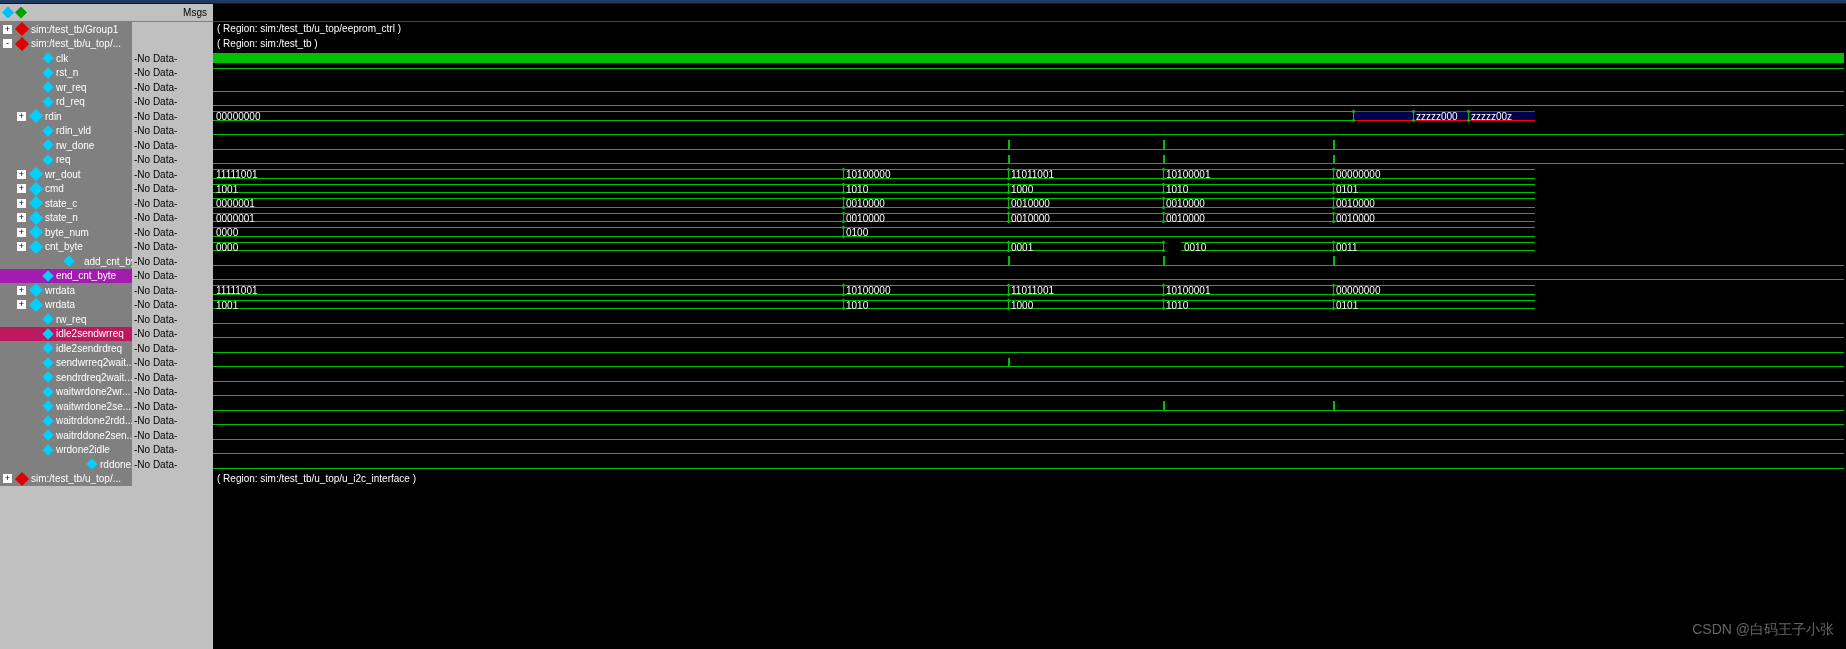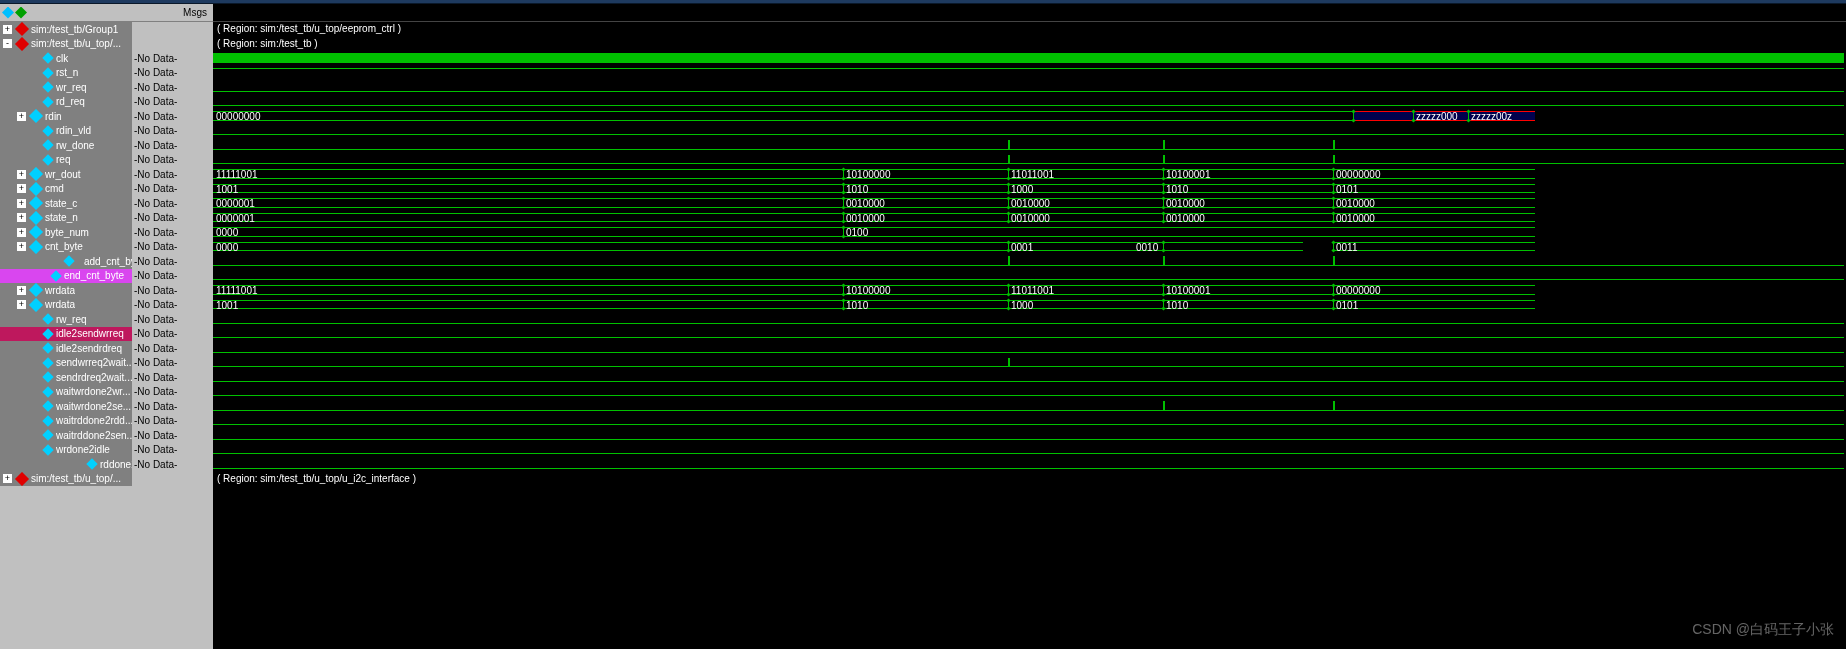--- a/index.html
+++ b/index.html
@@ -385,21 +385,21 @@
           <div class="sig-name-col" style="background: rgb(128, 128, 128); gap: 7px;">
             <div class="tree-spacer"></div>
             <div class="tree-spacer"></div>
             <div class="tree-spacer"></div>
             <div class="diamond d-cyan-sm"></div>
             <span class="sig-label">add_cnt_byte</span>
           </div>
           <div class="sig-val-col">-No Data-</div>
         </div>
         <div class="sig-row leaf-row">
-          <div class="sig-name-col" style="background: #d946ef; justify-content: center;">
+          <div class="sig-name-col" style="background: #a21caf;">
             <div class="tree-spacer"></div>
             <div class="tree-spacer"></div>
             <div class="tree-spacer"></div>
             <div class="diamond d-cyan-sm"></div>
             <span class="sig-label">end_cnt_byte</span>
           </div>
           <div class="sig-val-col">-No Data-</div>
         </div>
         <div class="sig-row leaf-row">
           <div class="sig-name-col" style="background: rgb(128, 128, 128);">
@@ -681,21 +681,21 @@
           <div class="wave-trans" style="left: 630px;"></div>
         </div>
         <div class="wave-row">
           <div class="wave-seg" style="left: 0px; width: 795px;">
             <div class="txt">0000</div>
           </div>
           <div class="wave-seg" style="left: 795px; width: 155px;">
             <div class="txt">0001</div>
           </div>
           <div class="wave-trans" style="left: 795px;"></div>
-          <div class="wave-seg" style="left: 920px; width: 170px;">
+          <div class="wave-seg" style="left: 968px; width: 170px;">
             <div class="txt">0010</div>
           </div>
           <div class="wave-trans" style="left: 950px;"></div>
           <div class="wave-seg" style="left: 1120px; width: 202px;">
             <div class="txt">0011</div>
           </div>
           <div class="wave-trans" style="left: 1120px;"></div>
         </div>
         <div class="wave-row">
           <div class="wave-low" style="left: 0px; right: 2px;"></div>

